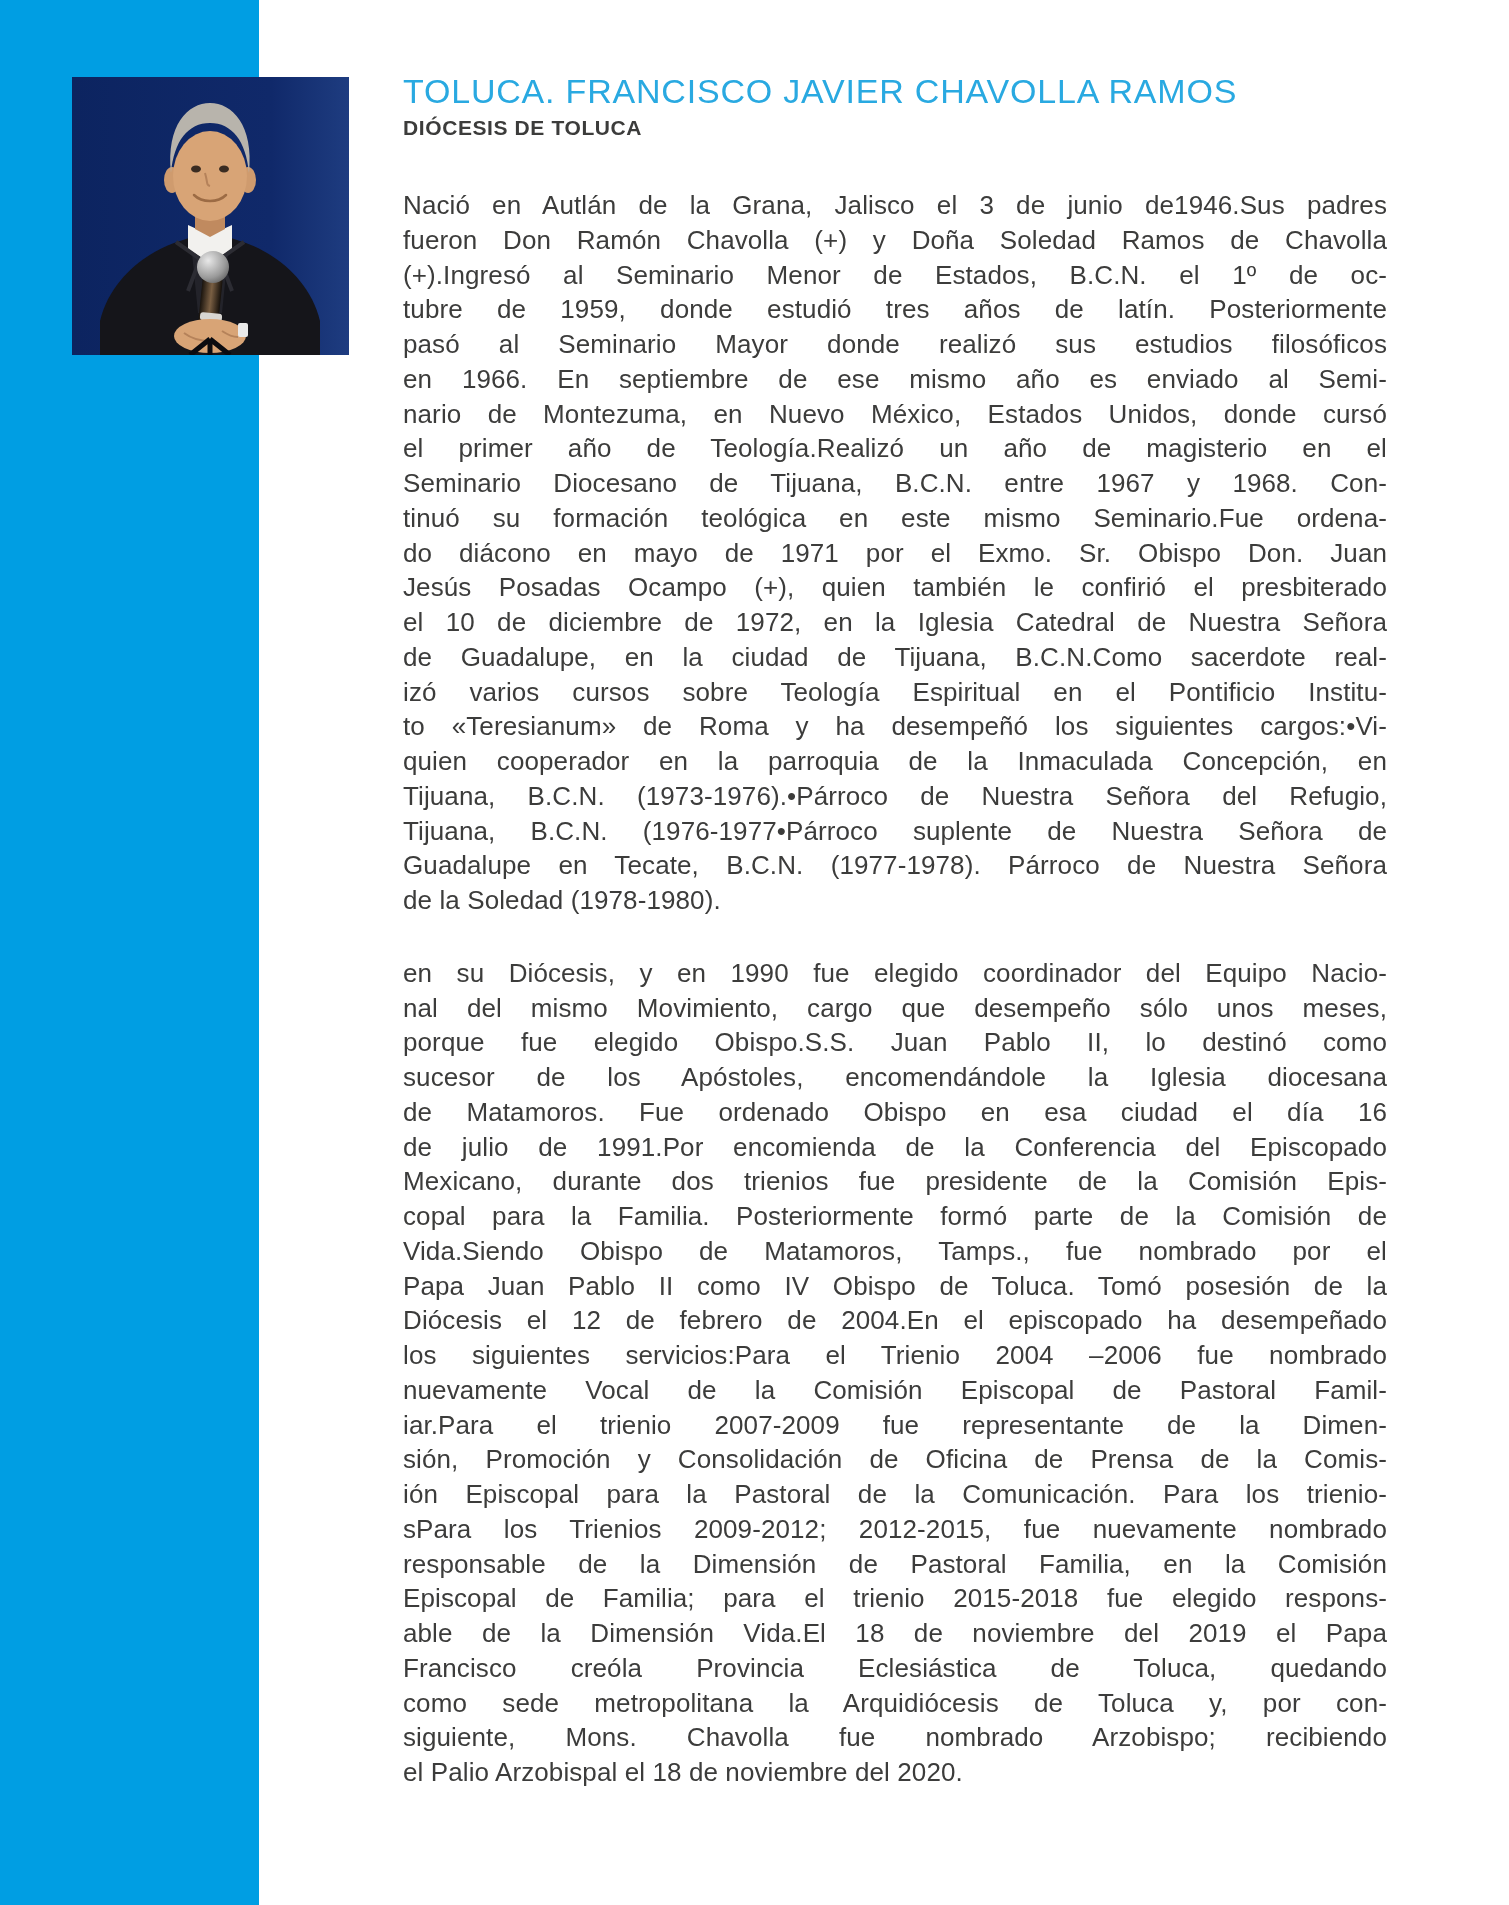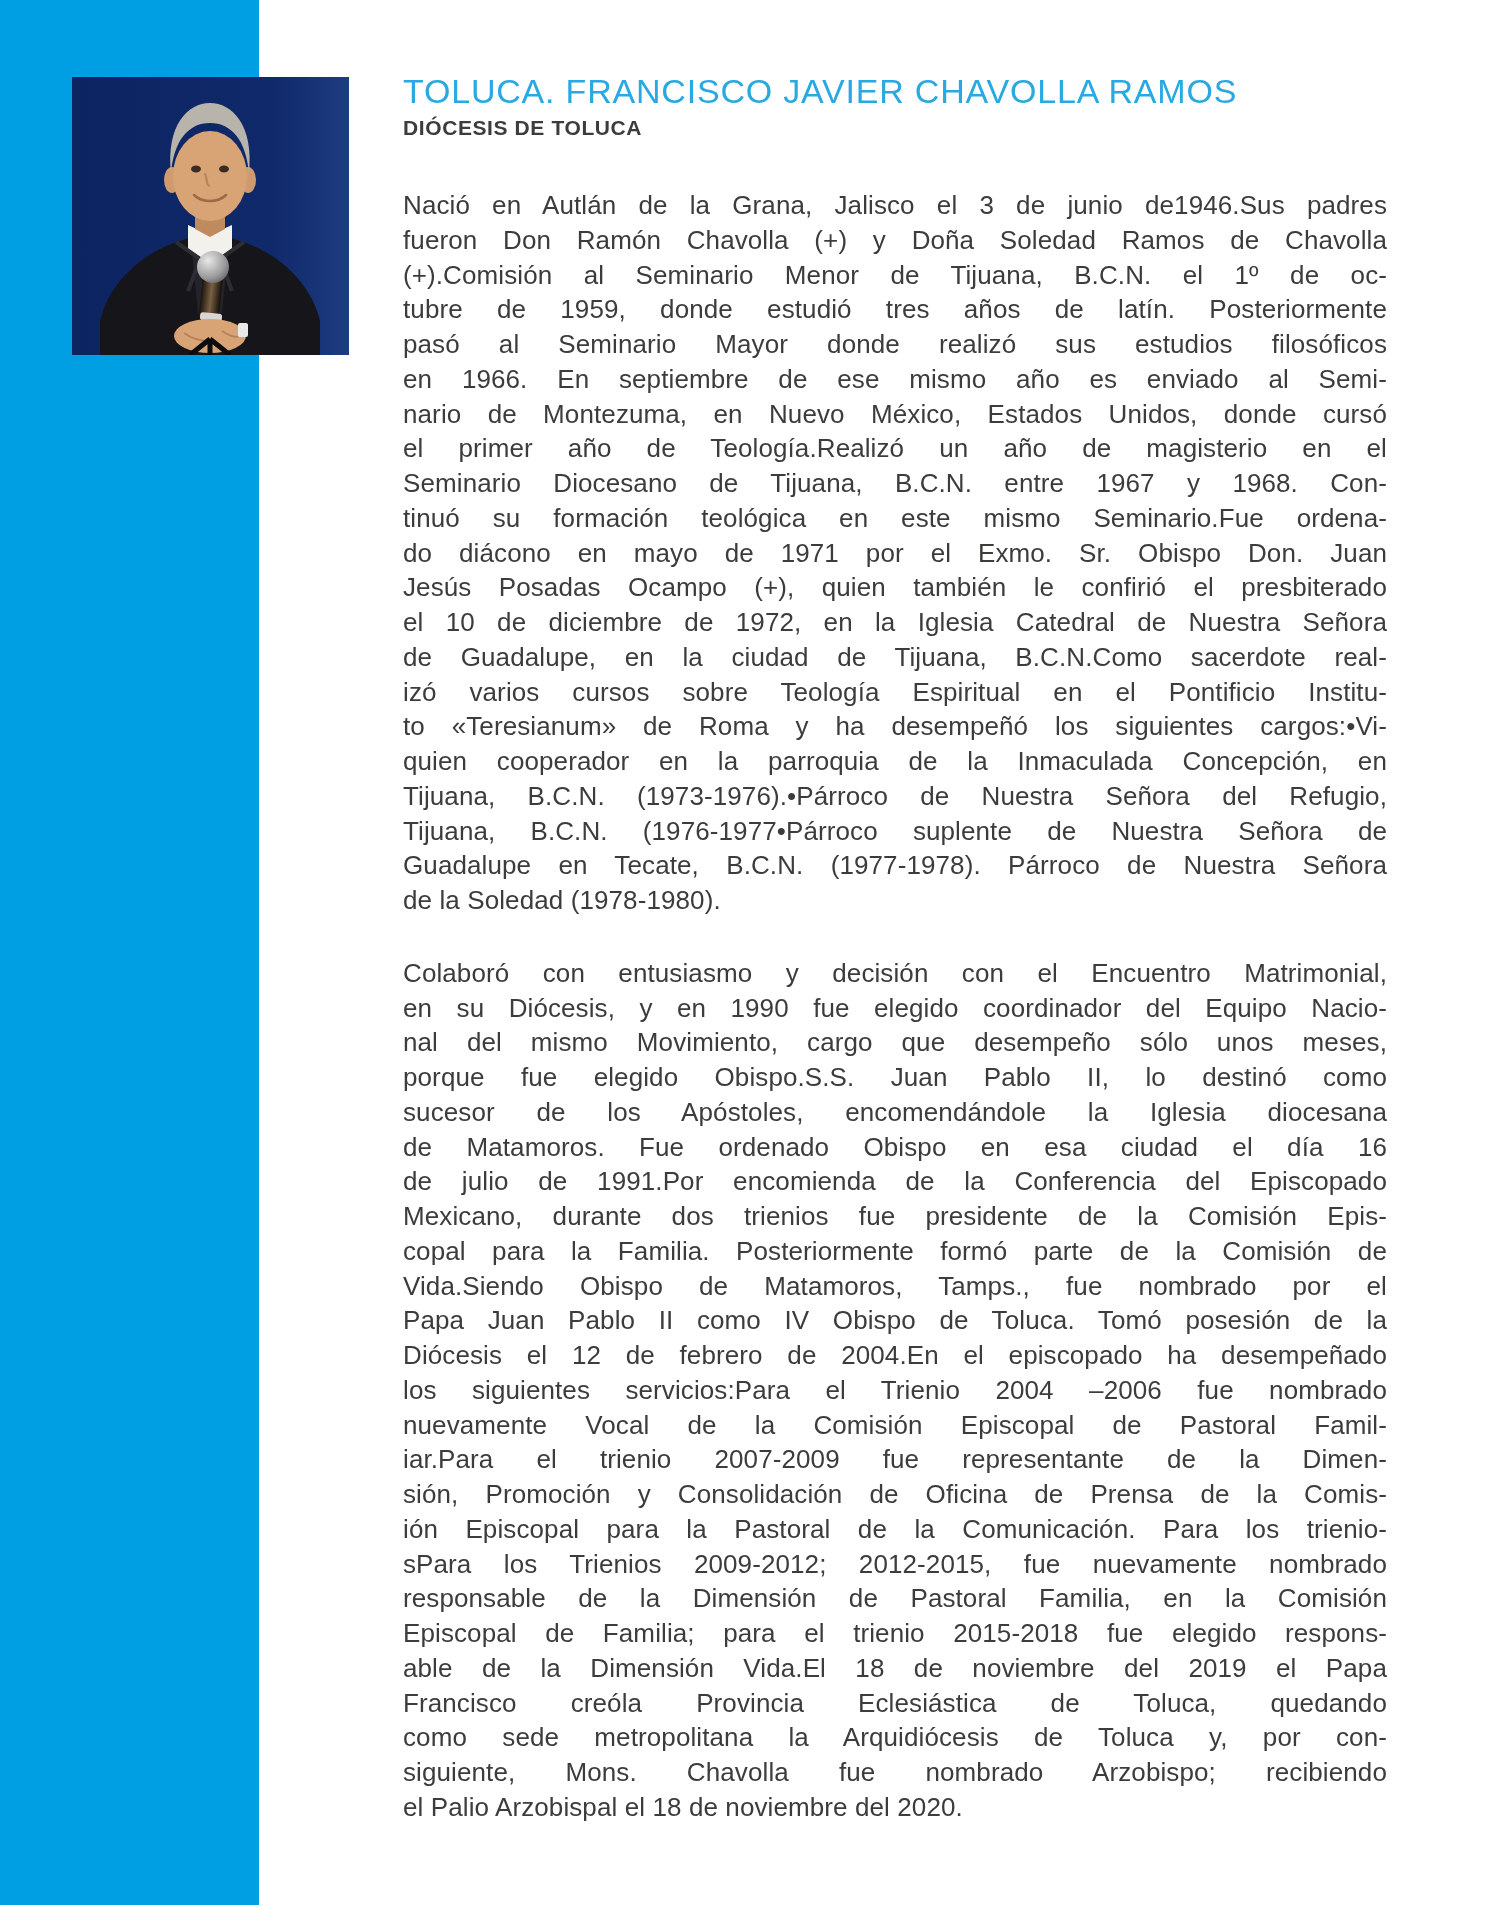--- a/index.html
+++ b/index.html
@@ -118,42 +118,41 @@
     <path d="M138,262 L118,278 M138,262 L158,278 M138,262 L138,278" stroke="#0b0b10" stroke-width="5"></path>
   </svg>
 </div>
 
 <div class="content">
   <h1 class="title">TOLUCA. FRANCISCO JAVIER CHAVOLLA RAMOS</h1>
   <h2 class="subtitle">DIÓCESIS DE TOLUCA</h2>
   <div class="para para-1">
       <div class="line">Nació en Autlán de la Grana, Jalisco el 3 de junio de1946.Sus padres</div>
       <div class="line">fueron Don Ramón Chavolla (+) y Doña Soledad Ramos de Chavolla</div>
-      <div class="line">(+).Comisión al Seminario Menor de Tijuana, B.C.N. el 1º de oc-</div>
+      <div class="line">(+).Ingresó al Seminario Menor de Estados, B.C.N. el 1º de oc-</div>
       <div class="line">tubre de 1959, donde estudió tres años de latín. Posteriormente</div>
       <div class="line">pasó al Seminario Mayor donde realizó sus estudios filosóficos</div>
       <div class="line">en 1966. En septiembre de ese mismo año es enviado al Semi-</div>
       <div class="line">nario de Montezuma, en Nuevo México, Estados Unidos, donde cursó</div>
       <div class="line">el primer año de Teología.Realizó un año de magisterio en el</div>
       <div class="line">Seminario Diocesano de Tijuana, B.C.N. entre 1967 y 1968. Con-</div>
       <div class="line">tinuó su formación teológica en este mismo Seminario.Fue ordena-</div>
       <div class="line">do diácono en mayo de 1971 por el Exmo. Sr. Obispo Don. Juan</div>
       <div class="line">Jesús Posadas Ocampo (+), quien también le confirió el presbiterado</div>
       <div class="line">el 10 de diciembre de 1972, en la Iglesia Catedral de Nuestra Señora</div>
       <div class="line">de Guadalupe, en la ciudad de Tijuana, B.C.N.Como sacerdote real-</div>
       <div class="line">izó varios cursos sobre Teología Espiritual en el Pontificio Institu-</div>
       <div class="line">to «Teresianum» de Roma y ha desempeñó los siguientes cargos:•Vi-</div>
       <div class="line">quien cooperador en la parroquia de la Inmaculada Concepción, en</div>
       <div class="line">Tijuana, B.C.N. (1973-1976).•Párroco de Nuestra Señora del Refugio,</div>
       <div class="line">Tijuana, B.C.N. (1976-1977•Párroco suplente de Nuestra Señora de</div>
       <div class="line">Guadalupe en Tecate, B.C.N. (1977-1978). Párroco de Nuestra Señora</div>
       <div class="line line-last">de la Soledad (1978-1980).</div>
     </div>
   <div class="para para-2">
-      <div class="line">Colaboró con entusiasmo y decisión con el Encuentro Matrimonial,</div>
       <div class="line">en su Diócesis, y en 1990 fue elegido coordinador del Equipo Nacio-</div>
       <div class="line">nal del mismo Movimiento, cargo que desempeño sólo unos meses,</div>
       <div class="line">porque fue elegido Obispo.S.S. Juan Pablo II, lo destinó como</div>
       <div class="line">sucesor de los Apóstoles, encomendándole la Iglesia diocesana</div>
       <div class="line">de Matamoros. Fue ordenado Obispo en esa ciudad el día 16</div>
       <div class="line">de julio de 1991.Por encomienda de la Conferencia del Episcopado</div>
       <div class="line">Mexicano, durante dos trienios fue presidente de la Comisión Epis-</div>
       <div class="line">copal para la Familia. Posteriormente formó parte de la Comisión de</div>
       <div class="line">Vida.Siendo Obispo de Matamoros, Tamps., fue nombrado por el</div>
       <div class="line">Papa Juan Pablo II como IV Obispo de Toluca. Tomó posesión de la</div>

